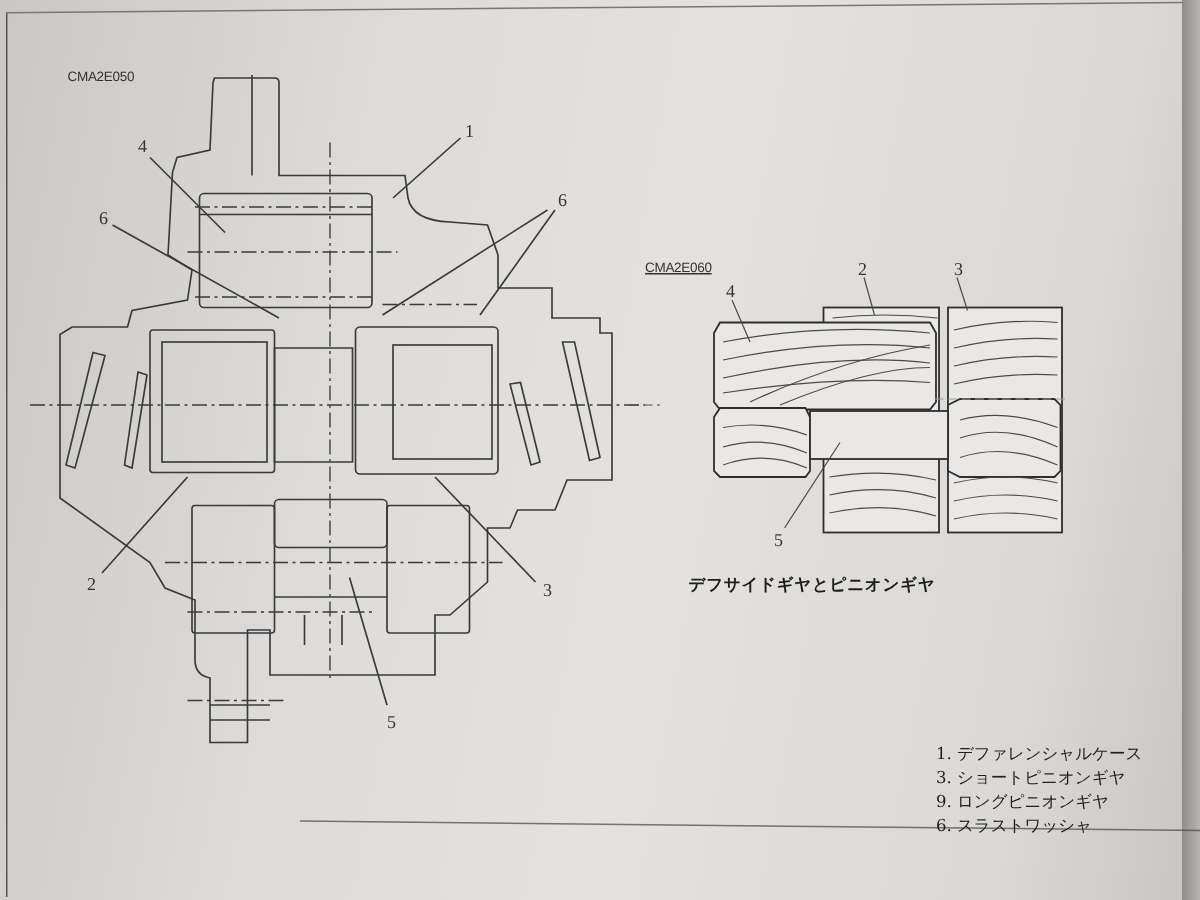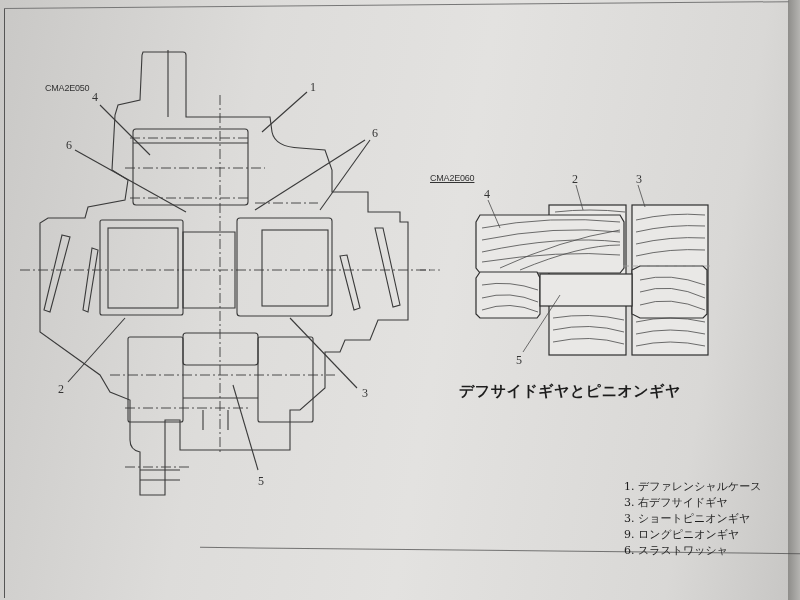--- a/index.html
+++ b/index.html
@@ -5,22 +5,22 @@
   html, body { margin:0; padding:0; }
   body { width:800px; height:600px; overflow:hidden; background:#b9b8b6; font-family:"DejaVu Serif", serif; }
   .page { position:absolute; left:0; top:0; width:800px; height:600px;
     background: linear-gradient(100deg, #c9c8c6 0%, #dddcda 30%, #e3e2e0 55%, #d9d8d6 85%, #c6c5c3 100%); }
   .page-edge { position:absolute; left:788px; top:0; width:12px; height:600px; background:linear-gradient(90deg,#8e8d8a,#b5b4b1); }
   .frame-left { position:absolute; left:4px; top:8px; width:1px; height:590px; background:#555; }
   .frame-top { position:absolute; left:4px; top:8px; width:785px; height:1px; background:#777; transform:rotate(-0.5deg); transform-origin:left; }
   .fig-code { position:absolute; font-family:"Liberation Sans", sans-serif; font-size:9px; color:#333; letter-spacing:-0.2px; }
   .callout { position:absolute; font-family:"Liberation Serif", serif; font-size:12px; color:#333; }
   svg { position:absolute; left:0; top:0; }
-  .caption { position:absolute; left:459px; top:382px; font-family:"DejaVu Sans", sans-serif; font-size:15px; font-weight:bold; color:#1d1d1d; letter-spacing:0.5px;text-align:center; }
-  .legend { position:absolute; left:624px; top:479px; font-family:"DejaVu Serif", serif; font-size:11px; line-height:16px; color:#1f1f1f; }
+  .caption { position:absolute; left:459px; top:382px; font-family:"DejaVu Sans", sans-serif; font-size:11px; font-weight:bold; color:#1d1d1d; letter-spacing:0.5px;text-align:center; }
+  .legend { position:absolute; left:624px; top:495px; font-family:"DejaVu Serif", serif; font-size:11px; line-height:16px; color:#1f1f1f; }
   .legend-item { white-space:nowrap; }
   .ghost-rule { position:absolute; left:0; height:1px; background:#444; }
 </style>
 </head>
 <body>
 
 <div class="page">
   <div class="page-edge"></div>
   <div class="frame-left"></div>
   <div class="frame-top"></div>
@@ -112,37 +112,36 @@
       <line x1="576" y1="185" x2="583" y2="210"></line>
       <line x1="638" y1="185" x2="645" y2="207"></line>
       <line x1="560" y1="295" x2="523" y2="352"></line>
       <line x1="420" y1="270" x2="440" y2="270" stroke-dasharray="6,3"></line>
       <line x1="623" y1="266" x2="710" y2="266" stroke-dasharray="6,3" stroke="#999"></line>
     </g>
   </svg>
 
   <div class="ghost-rule" style="left:200px; top:550px; width:600px; transform:rotate(0.6deg); opacity:0.7;"></div>
 
-  <div class="fig-code" style="left:45px; top:46px;margin-top:37px;">CMA2E050</div>
+  <div class="fig-code" style="left:45px; top:46px;">CMA2E050</div>
   <div class="callout" style="left:310px; top:80px;">1</div>
   <div class="callout" style="left:92px; top:90px;">4</div>
   <div class="callout" style="left:66px; top:138px;">6</div>
   <div class="callout" style="left:372px; top:126px;">6</div>
   <div class="callout" style="left:58px; top:382px;">2</div>
   <div class="callout" style="left:362px; top:386px;">3</div>
   <div class="callout" style="left:258px; top:474px;">5</div>
 
   <div class="fig-code" style="left:430px; top:173px;text-decoration:underline;">CMA2E060</div>
   <div class="callout" style="left:484px; top:187px;">4</div>
   <div class="callout" style="left:572px; top:172px;">2</div>
   <div class="callout" style="left:636px; top:172px;">3</div>
   <div class="callout" style="left:516px; top:353px;">5</div>
 
   <div class="caption">デフサイドギヤとピニオンギヤ</div>
 
   <div class="legend">
     <div class="legend-item">1. デファレンシャルケース</div>
-    <div class="legend-item">3. 右デフサイドギヤ</div>
     <div class="legend-item">3. ショートピニオンギヤ</div>
     <div class="legend-item">9. ロングピニオンギヤ</div>
     <div class="legend-item">6. スラストワッシャ</div>
   </div>
 </div>
 
 </body></html>

